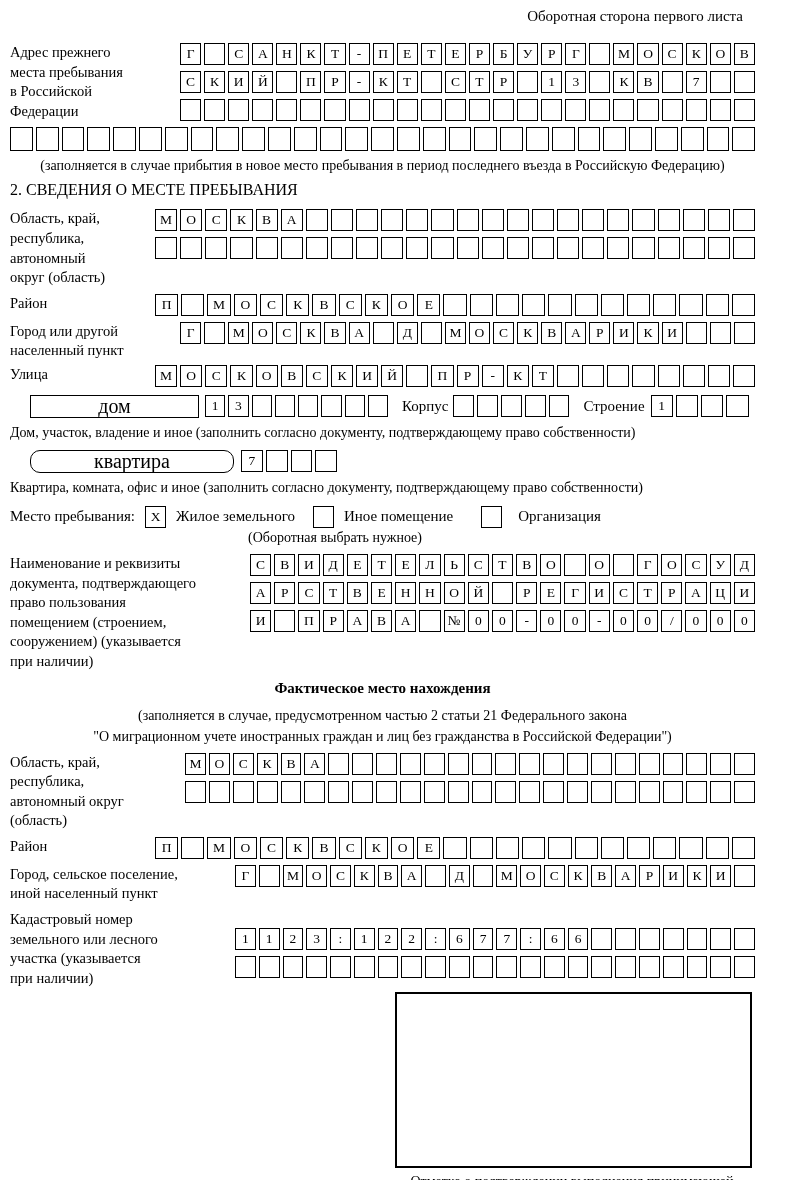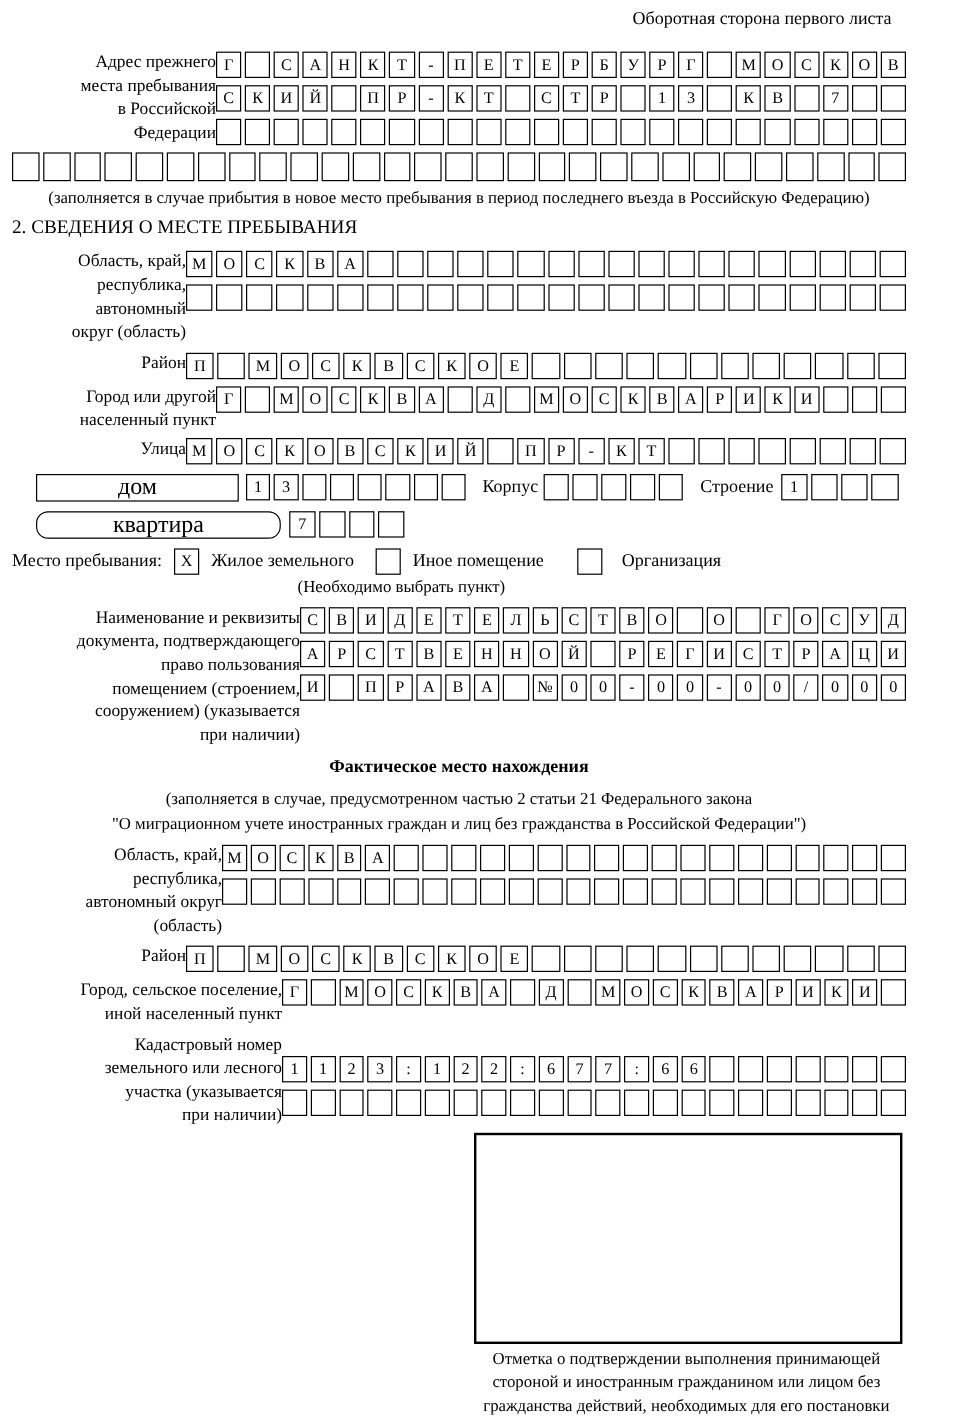--- a/index.html
+++ b/index.html
@@ -1,20 +1,20 @@
 <!DOCTYPE html>
 <html><head>
 <meta charset="utf-8">
 <style>
   html,body{margin:0;padding:0;background:#fff;color:#000;}
   body{width:800px;height:1180px;overflow:hidden;font-family:"Liberation Serif", serif;}
   .page{padding:8px 45px 0 10px;}
   .top-title{text-align:right;font-size:15px;padding-right:12px;margin-bottom:18px;}
   .block{display:flex;align-items:flex-start;}
-  .lbl{white-space:pre-line;line-height:1.35;font-size:14.5px;flex-shrink:0;text-align:right;}
+  .lbl{white-space:pre-line;line-height:1.35;font-size:14.5px;flex-shrink:0;}
   .rows{flex:1;min-width:0;}
   .grid{display:flex;gap:3px;margin-bottom:6px;}
   .rows .grid{width:100%;}
   .cell{flex:1;height:20px;border:1.5px solid #000;display:flex;align-items:center;justify-content:center;font-size:13.5px;min-width:0;}
   .fullrow{width:100%;}
   .fullrow .cell{height:22px;}
   .caption{font-size:14px;line-height:1.3;}
   .center{text-align:center;}
   .sec-header{text-align:left;font-weight:normal;font-size:16px;margin:6px 0 10px 0;}
   .sub-header{text-align:center;font-weight:bold;font-size:15px;margin:8px 0 8px 0;}
@@ -344,41 +344,43 @@
         <span class="cell"></span>
       </div>
     <div class="inline-lbl" style="margin-left:14px;margin-right:6px;">Строение</div>
     <div class="cells-fixed" style="width:98px;">
         <span class="cell">1</span>
         <span class="cell"></span>
         <span class="cell"></span>
         <span class="cell"></span>
       </div>
   </div>
+  <div class="caption">Дом, участок, владение и иное (заполнить согласно документу, подтверждающему право собственности)</div>
 
   <div class="row" style="margin-top:8px;">
     <div class="named-box kv-box" style="margin-left:20px;border-radius:10px;">квартира</div>
     <div class="cells-fixed" style="width:96px;margin-left:7px;">
         <span class="cell">7</span>
         <span class="cell"></span>
         <span class="cell"></span>
         <span class="cell"></span>
       </div>
   </div>
+  <div class="caption">Квартира, комната, офис и иное (заполнить согласно документу, подтверждающему право собственности)</div>
 
   <div class="mesto-row">
     <div class="inline-lbl">Место пребывания:</div>
     <div class="checkbox" style="margin-left:10px;">X</div>
     <div class="inline-lbl" style="margin-left:10px;">Жилое земельного</div>
     <div class="checkbox" style="margin-left:18px;"></div>
     <div class="inline-lbl" style="margin-left:10px;">Иное помещение</div>
     <div class="checkbox" style="margin-left:28px;"></div>
     <div class="inline-lbl" style="margin-left:16px;">Организация</div>
   </div>
-  <div class="note">(Необходимо выбрать пункт)</div>
+  <div class="note">(Оборотная выбрать нужное)</div>
 
   <div class="block">
     <div class="lbl w240">Наименование и реквизиты
 документа, подтверждающего
 право пользования
 помещением (строением,
 сооружением) (указывается
 при наличии)</div>
     <div class="rows">
       <div class="grid">

